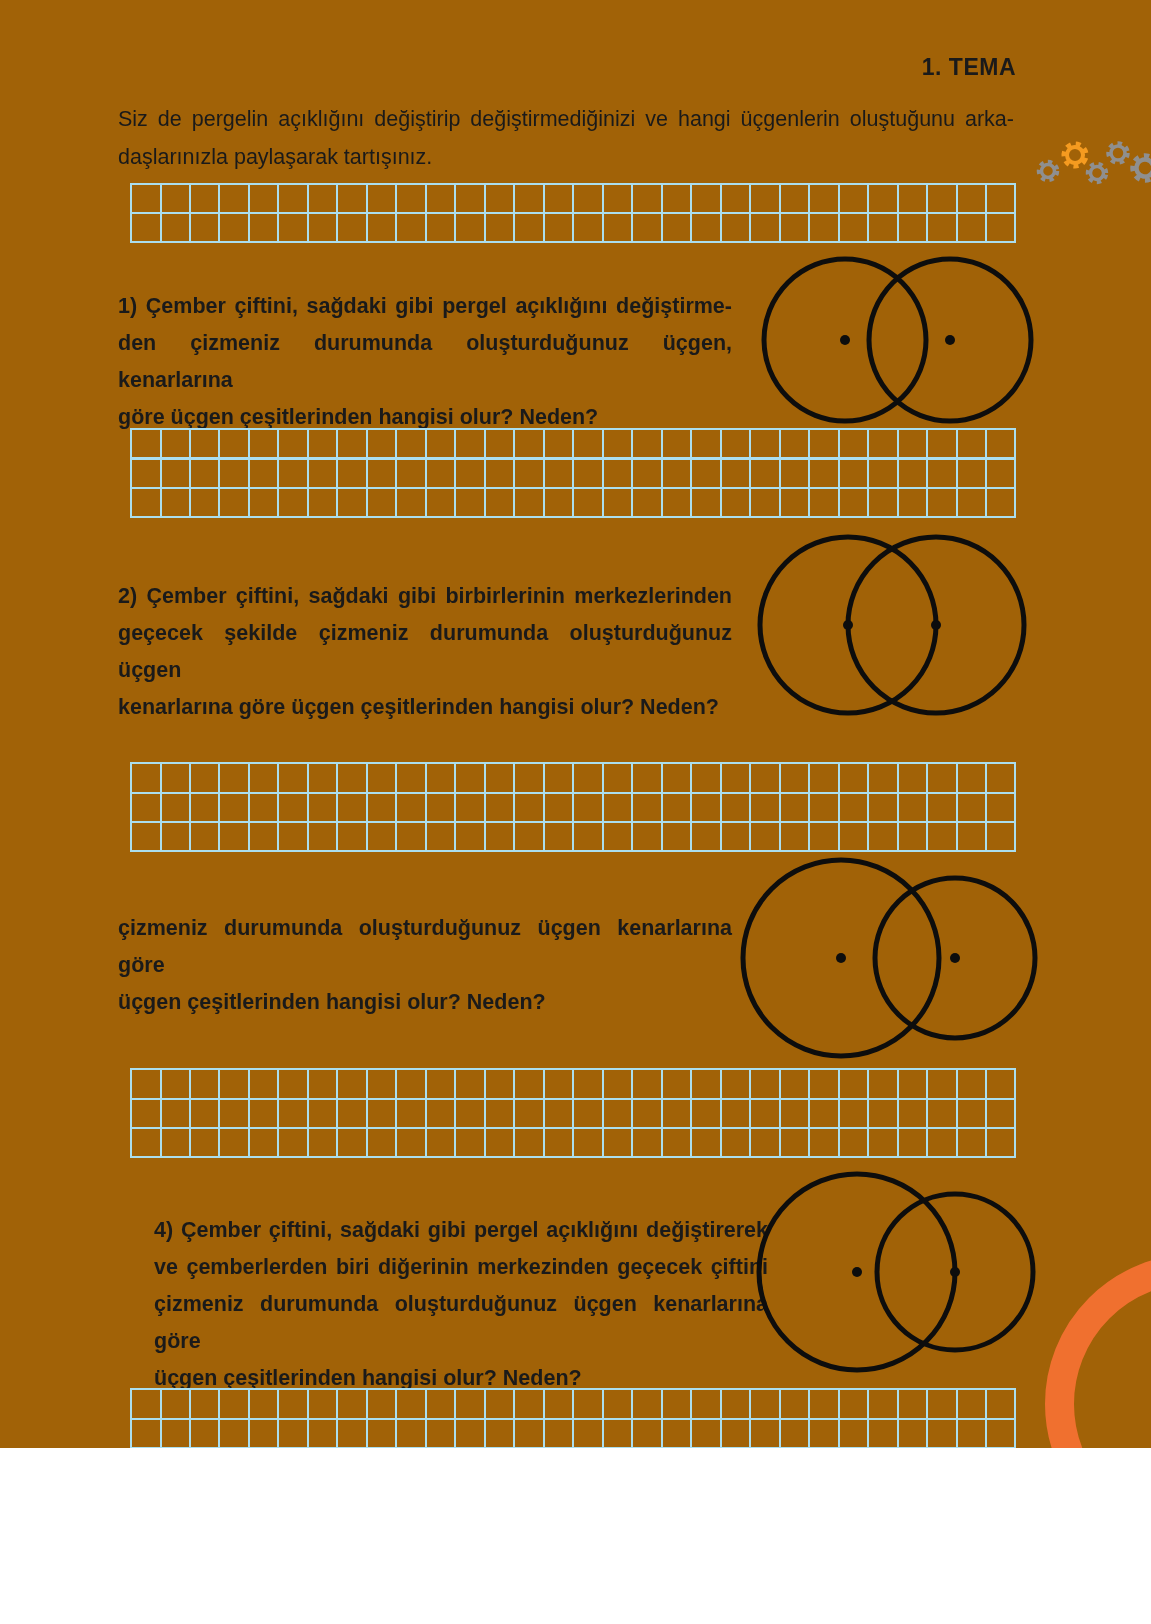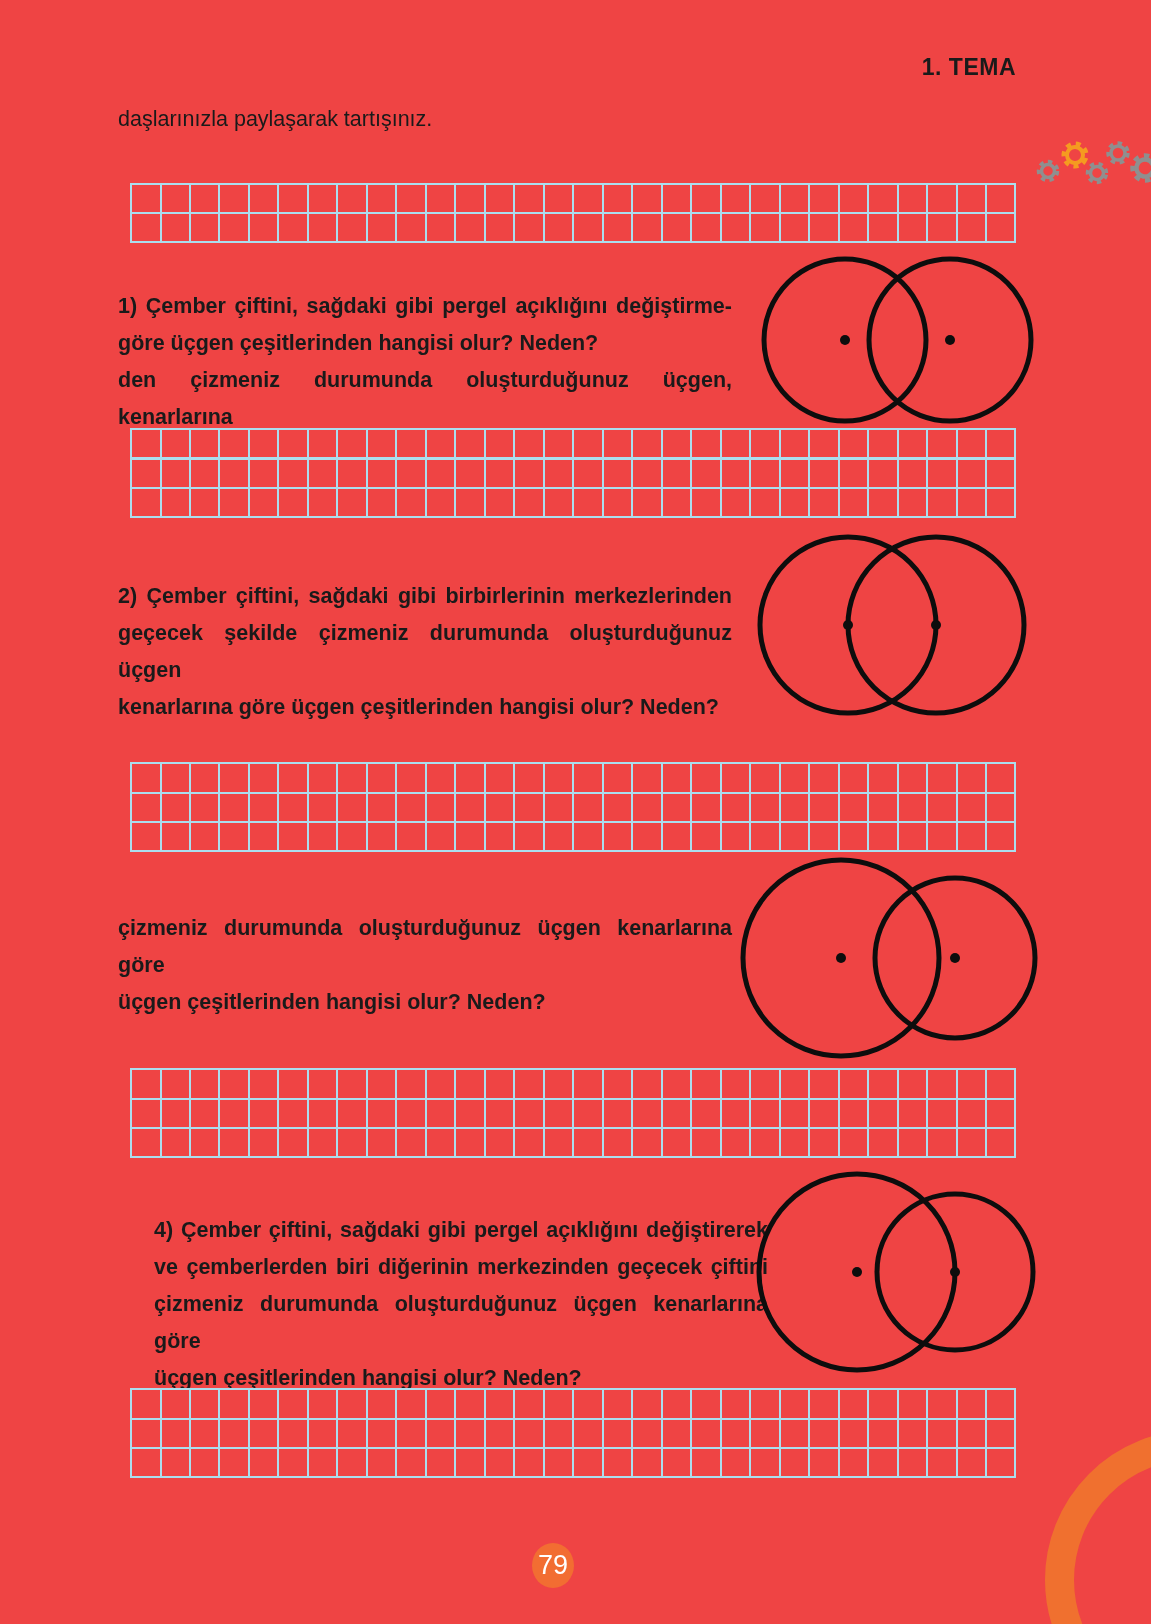--- a/index.html
+++ b/index.html
@@ -1,17 +1,17 @@
 <!DOCTYPE html>
 <html><head>
 <meta charset="utf-8">
 <style>
   html,body { margin:0; padding:0; background:#ffffff; }
   .page {
-    position:relative; width:1151px; height:1624px; background:#ef4444;
+    position:relative; width:1151px; height:1448px; background:#a16207;
     overflow:hidden; font-family:"Liberation Sans", sans-serif; color:#1a1a1a;
   }
   .tema {
     position:absolute; top:54px; right:135px;
     font-size:23px; font-weight:bold; letter-spacing:0.5px;
   }
   .textline { white-space:normal; }
   .jl { text-align:justify; text-align-last:justify; }
   .intro {
     position:absolute; left:118px; top:100px; width:896px;
@@ -59,20 +59,21 @@
   }
 </style>
 </head>
 <body>
 
 <div class="page">
 
   <div class="tema">1. TEMA</div>
 
   <div class="intro">
+    <div class="textline jl">Siz de pergelin açıklığını değiştirip değiştirmediğinizi ve hangi üçgenlerin oluştuğunu arka-</div>
     <div class="textline">daşlarınızla paylaşarak tartışınız.</div>
   </div>
 
   <svg class="gears" width="121" height="72" viewBox="0 0 121 72">
     <g transform="translate(18,38)">
       <circle r="9" fill="none" stroke="#8F8F8F" stroke-width="4.5" stroke-dasharray="4.2 4.2"></circle>
       <circle r="6.5" fill="none" stroke="#8F8F8F" stroke-width="3.5"></circle>
     </g>
     <g transform="translate(45,22) rotate(22)">
       <circle r="11" fill="none" stroke="#F59B20" stroke-width="5" stroke-dasharray="4.8 4.8"></circle>
@@ -89,22 +90,22 @@
     <g transform="translate(115,35) rotate(15)">
       <circle r="12" fill="none" stroke="#8F8F8F" stroke-width="5.5" stroke-dasharray="5.2 5.2"></circle>
       <circle r="8.5" fill="none" stroke="#8F8F8F" stroke-width="4.5"></circle>
     </g>
   </svg>
 
   <div class="answer-grid" id="grid1"></div>
 
   <div class="question" id="q1">
     <div class="textline jl">1) Çember çiftini, sağdaki gibi pergel açıklığını değiştirme-</div>
+    <div class="textline jl">den çizmeniz durumunda oluşturduğunuz üçgen, kenarlarına</div>
     <div class="textline">göre üçgen çeşitlerinden hangisi olur? Neden?</div>
-    <div class="textline jl">den çizmeniz durumunda oluşturduğunuz üçgen, kenarlarına</div>
   </div>
   <svg class="diagram" id="d1" width="290" height="180" viewBox="0 0 290 180">
     <circle class="circ" cx="90" cy="88" r="81"></circle>
     <circle class="circ" cx="195" cy="88" r="81"></circle>
     <circle class="dot" cx="90" cy="88" r="5"></circle>
     <circle class="dot" cx="195" cy="88" r="5"></circle>
   </svg>
 
   <div class="answer-grid" id="grid2"></div>
 

